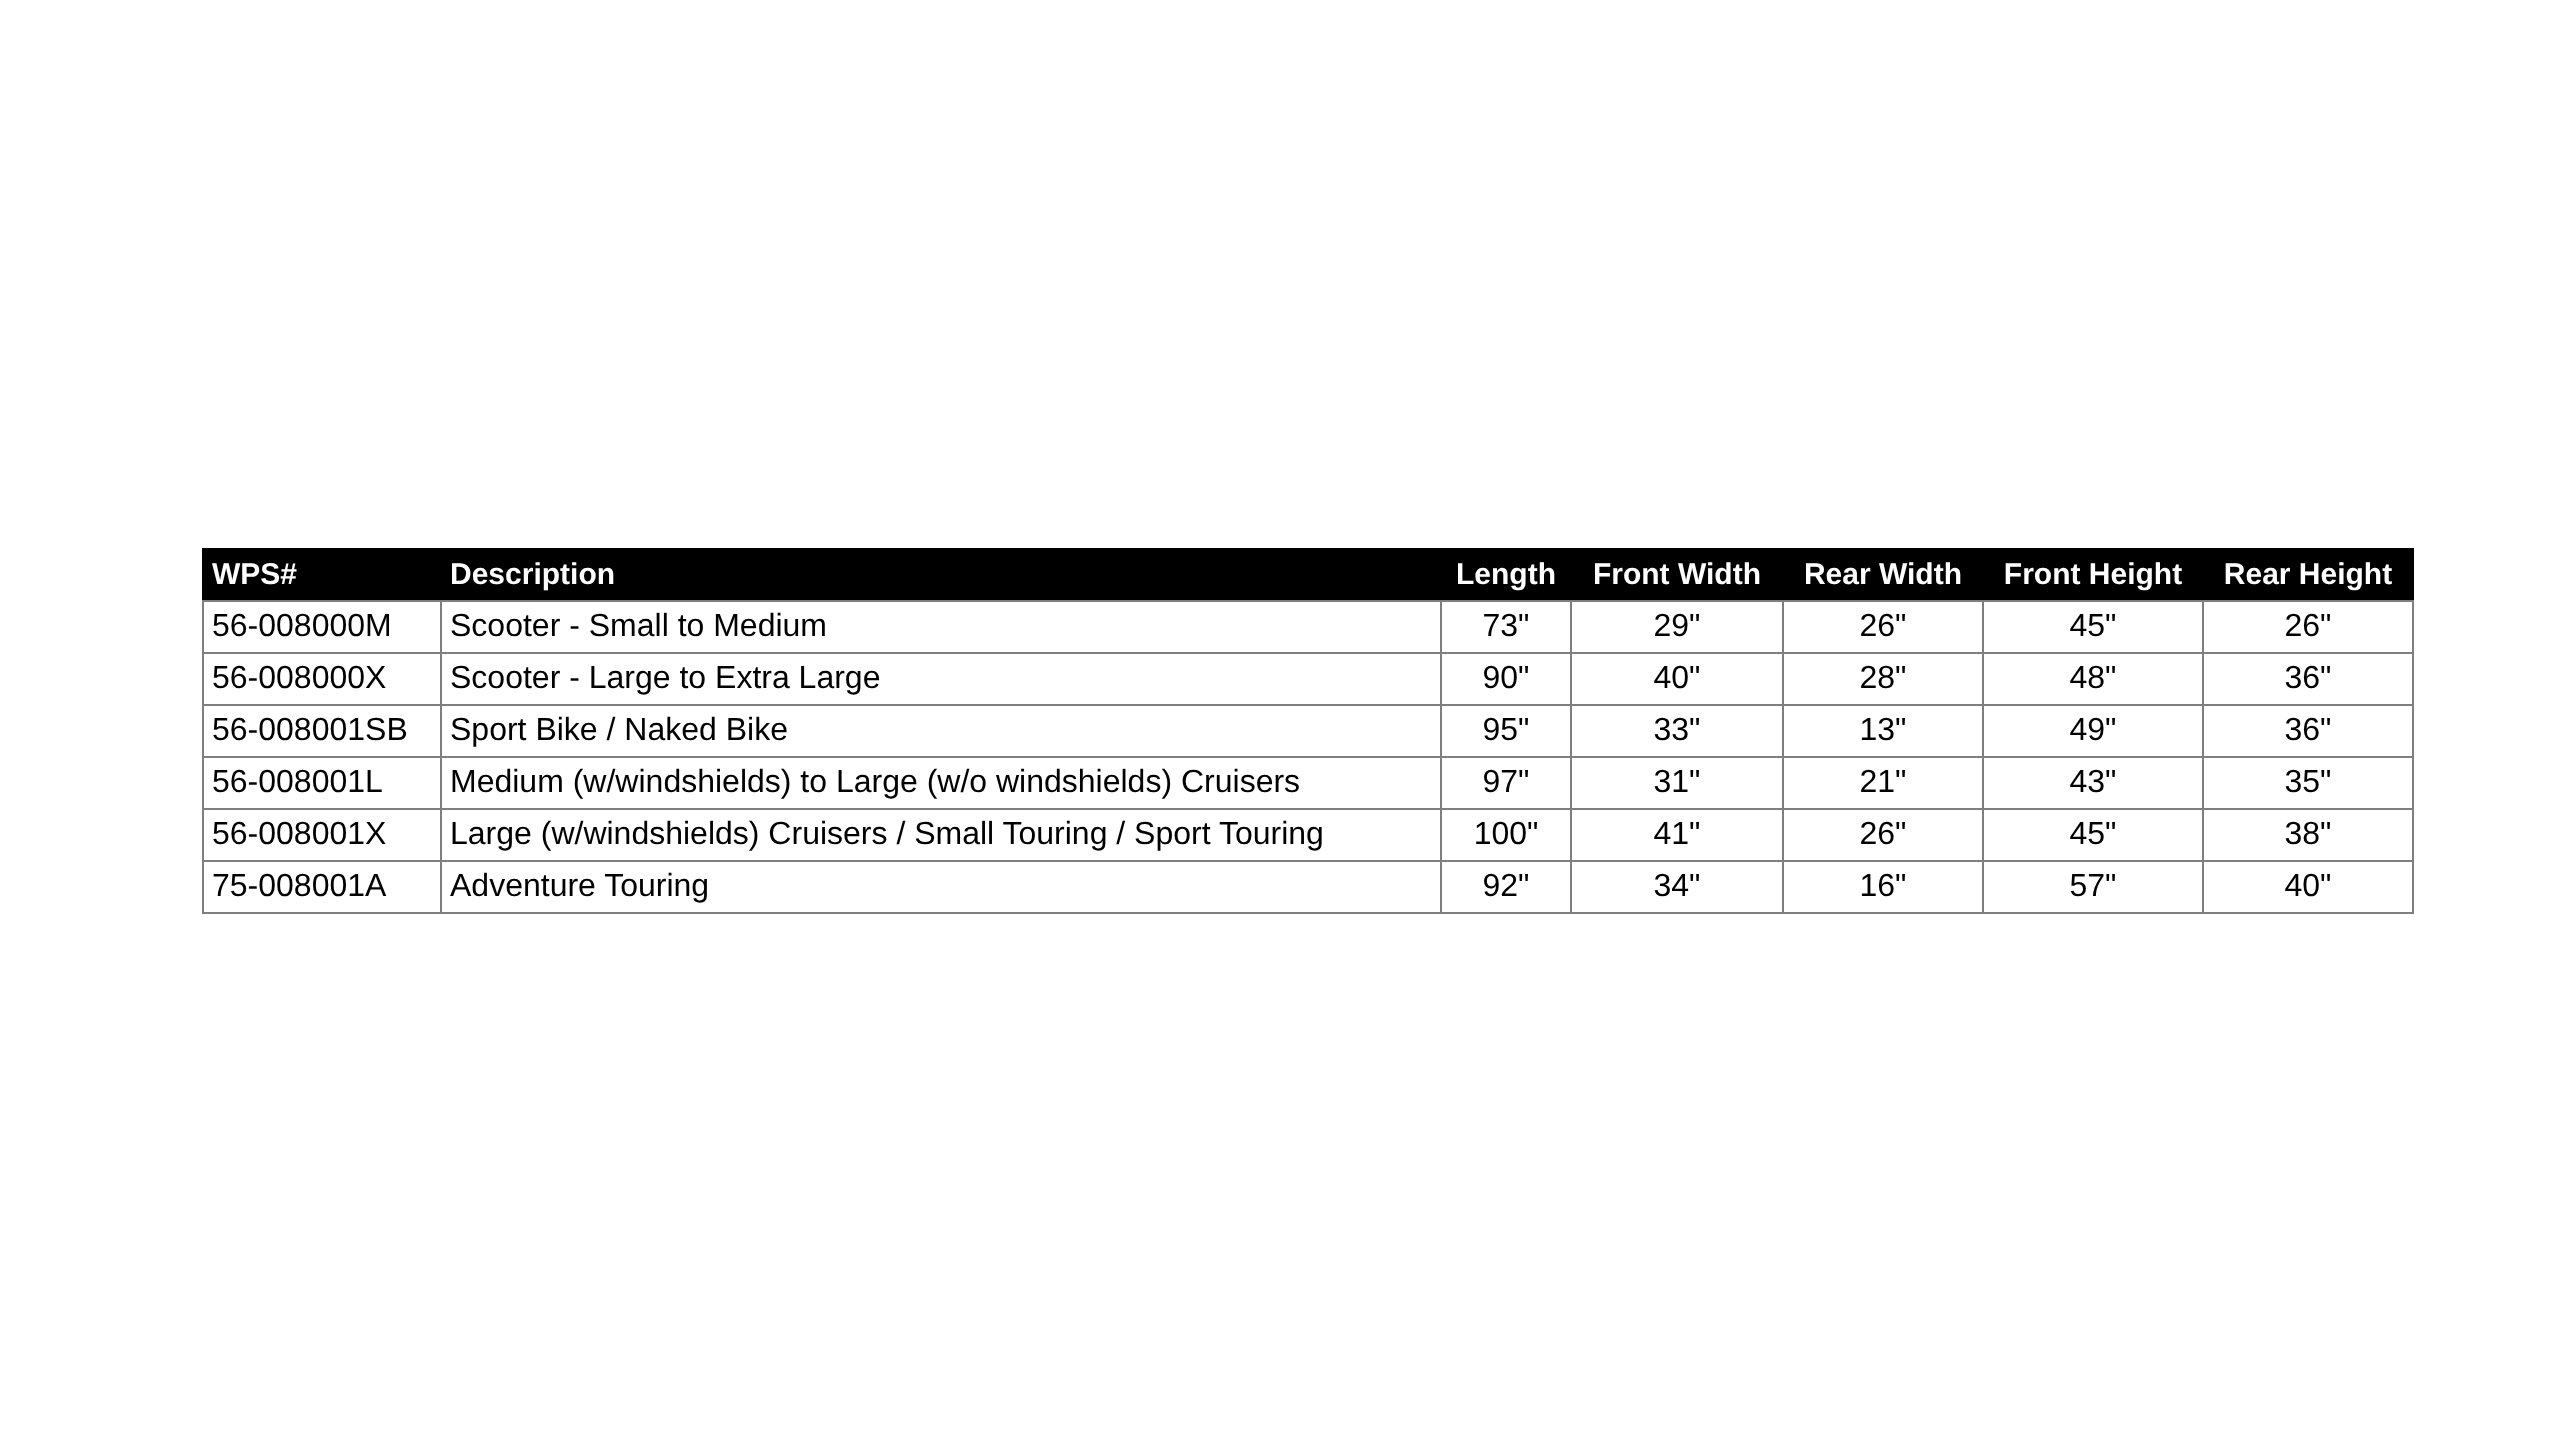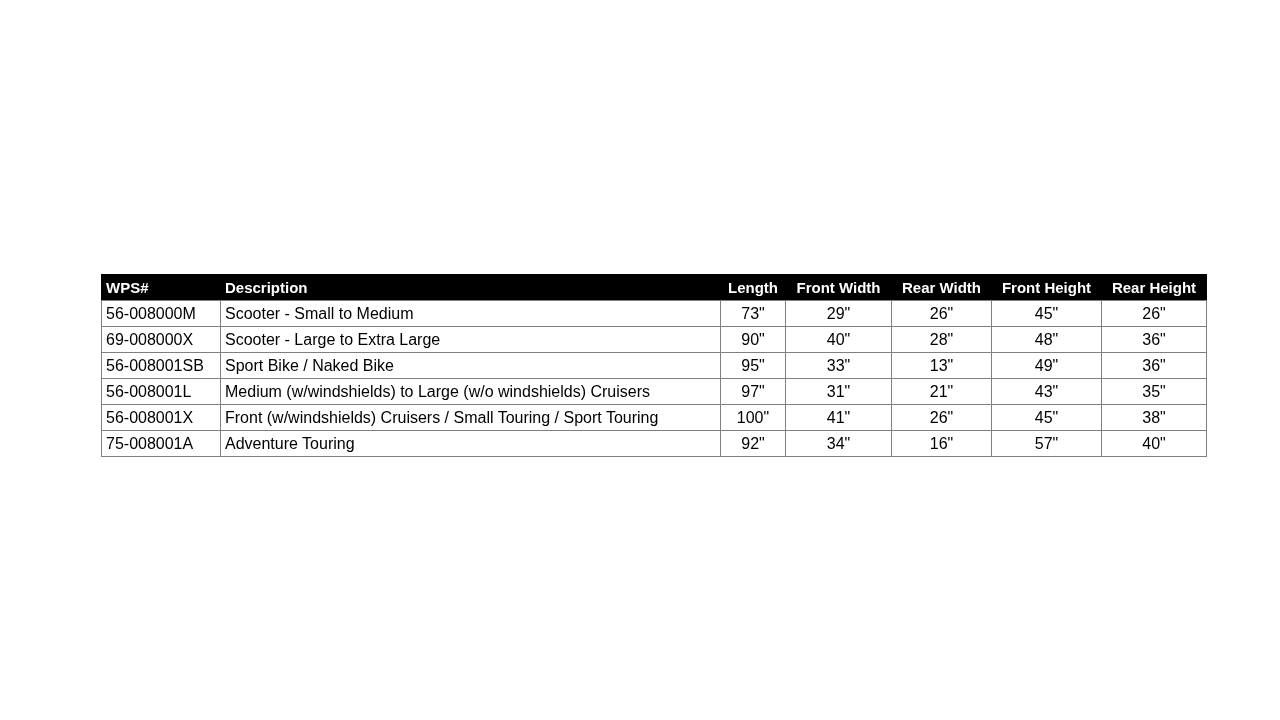--- a/index.html
+++ b/index.html
@@ -85,21 +85,21 @@
         <tr>
           <td class="al">56-008000M</td>
           <td class="al">Scooter - Small to Medium</td>
           <td class="ac">73"</td>
           <td class="ac">29"</td>
           <td class="ac">26"</td>
           <td class="ac">45"</td>
           <td class="ac">26"</td>
         </tr>
         <tr>
-          <td class="al">69-008000X</td>
+          <td class="al">56-008000X</td>
           <td class="al">Scooter - Large to Extra Large</td>
           <td class="ac">90"</td>
           <td class="ac">40"</td>
           <td class="ac">28"</td>
           <td class="ac">48"</td>
           <td class="ac">36"</td>
         </tr>
         <tr>
           <td class="al">56-008001SB</td>
           <td class="al">Sport Bike / Naked Bike</td>
@@ -113,21 +113,21 @@
           <td class="al">56-008001L</td>
           <td class="al">Medium (w/windshields) to Large (w/o windshields) Cruisers</td>
           <td class="ac">97"</td>
           <td class="ac">31"</td>
           <td class="ac">21"</td>
           <td class="ac">43"</td>
           <td class="ac">35"</td>
         </tr>
         <tr>
           <td class="al">56-008001X</td>
-          <td class="al">Front (w/windshields) Cruisers / Small Touring / Sport Touring</td>
+          <td class="al">Large (w/windshields) Cruisers / Small Touring / Sport Touring</td>
           <td class="ac">100"</td>
           <td class="ac">41"</td>
           <td class="ac">26"</td>
           <td class="ac">45"</td>
           <td class="ac">38"</td>
         </tr>
         <tr>
           <td class="al">75-008001A</td>
           <td class="al">Adventure Touring</td>
           <td class="ac">92"</td>

